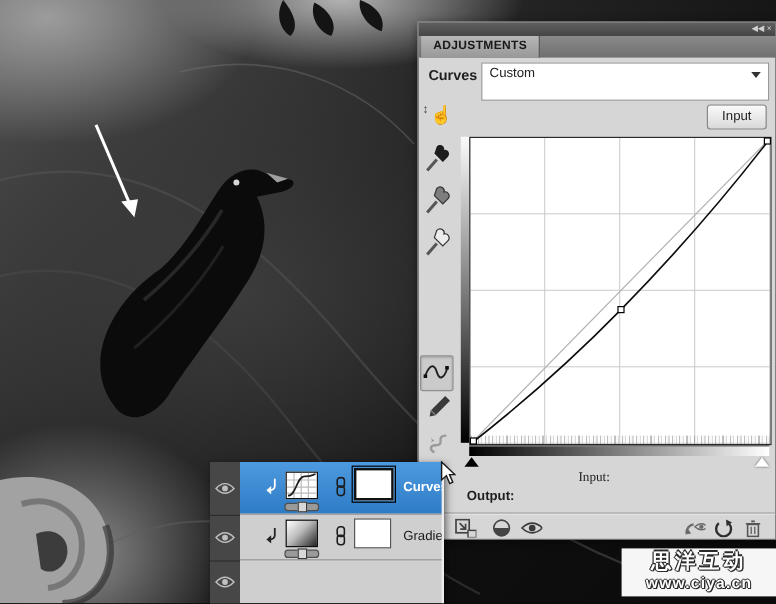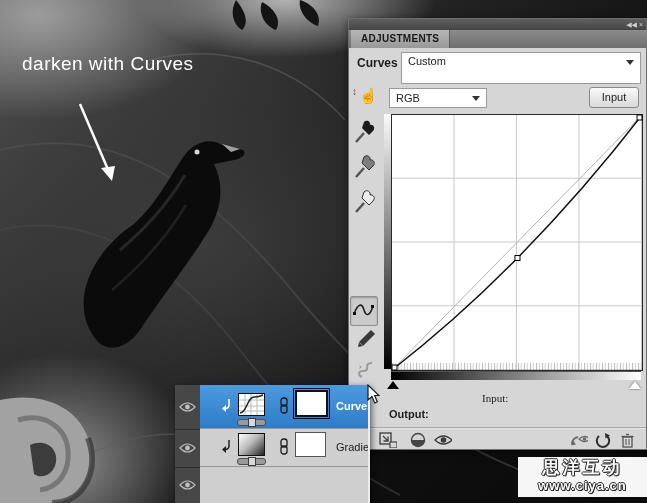--- a/index.html
+++ b/index.html
@@ -138,44 +138,39 @@
       <path d="M18,420 C45,412 66,428 68,450 C70,472 58,488 40,490" fill="none" stroke="#6d6d6d" stroke-width="5" opacity=".8"></path>
       <path d="M30,445 C45,438 58,448 56,462 C54,474 42,480 34,474 Z" fill="#3c3c3c"></path>
       <path d="M88,438 C100,470 84,503 52,503" fill="none" stroke="#2a2a2a" stroke-width="6" opacity=".6"></path>
     </g>
 
     <g>
       <line x1="80" y1="104" x2="109" y2="172" stroke="#fff" stroke-width="2.5"></line>
       <polygon points="112,181 101,168 115,166" fill="#fff"></polygon>
     </g>
   </svg>
-  <div id="annotation">darken with Curves</div>
 
   <div id="adj">
     <div class="titlebar">
       <span class="winbtns"><span>◀◀</span>&nbsp;<span>×</span></span>
     </div>
     <div class="tabrow">
       <div class="tab">ADJUSTMENTS</div>
       <div class="panelmenu">▾≡</div>
     </div>
 
     <div class="lbl-curves">Curves</div>
     <div class="select" id="preset-select">
       <span>Custom</span>
       <span class="caret"></span>
     </div>
 
     <div class="tool" id="tat-tool">
       <span class="arr">↕</span>
       <span class="hand">☝</span>
-    </div>
-    <div class="select" id="channel-select">
-      <span>RGB</span>
-      <span class="caret"></span>
     </div>
     <div id="auto-btn">Input</div>
 
     <svg class="tool" style="left:4px;top:100px" width="24" height="26">
       <path d="M3,23 L11,14" stroke="#555" stroke-width="2.5"></path>
       <path d="M9,9 l7,7 4,-4 c3,-3 0,-7 -3,-6 1,-3 -3,-6 -6,-3 z" fill="#1c1c1c"></path>
     </svg>
     <svg class="tool" style="left:4px;top:135px" width="24" height="26">
       <path d="M3,23 L11,14" stroke="#555" stroke-width="2.5"></path>
       <path d="M9,9 l7,7 4,-4 c3,-3 0,-7 -3,-6 1,-3 -3,-6 -6,-3 z" fill="#7d7d7d" stroke="#333" stroke-width="1"></path>

